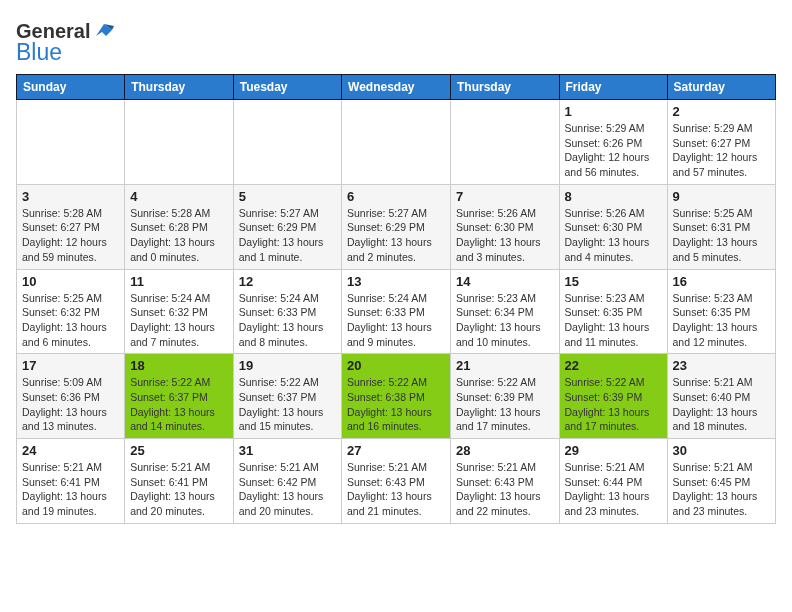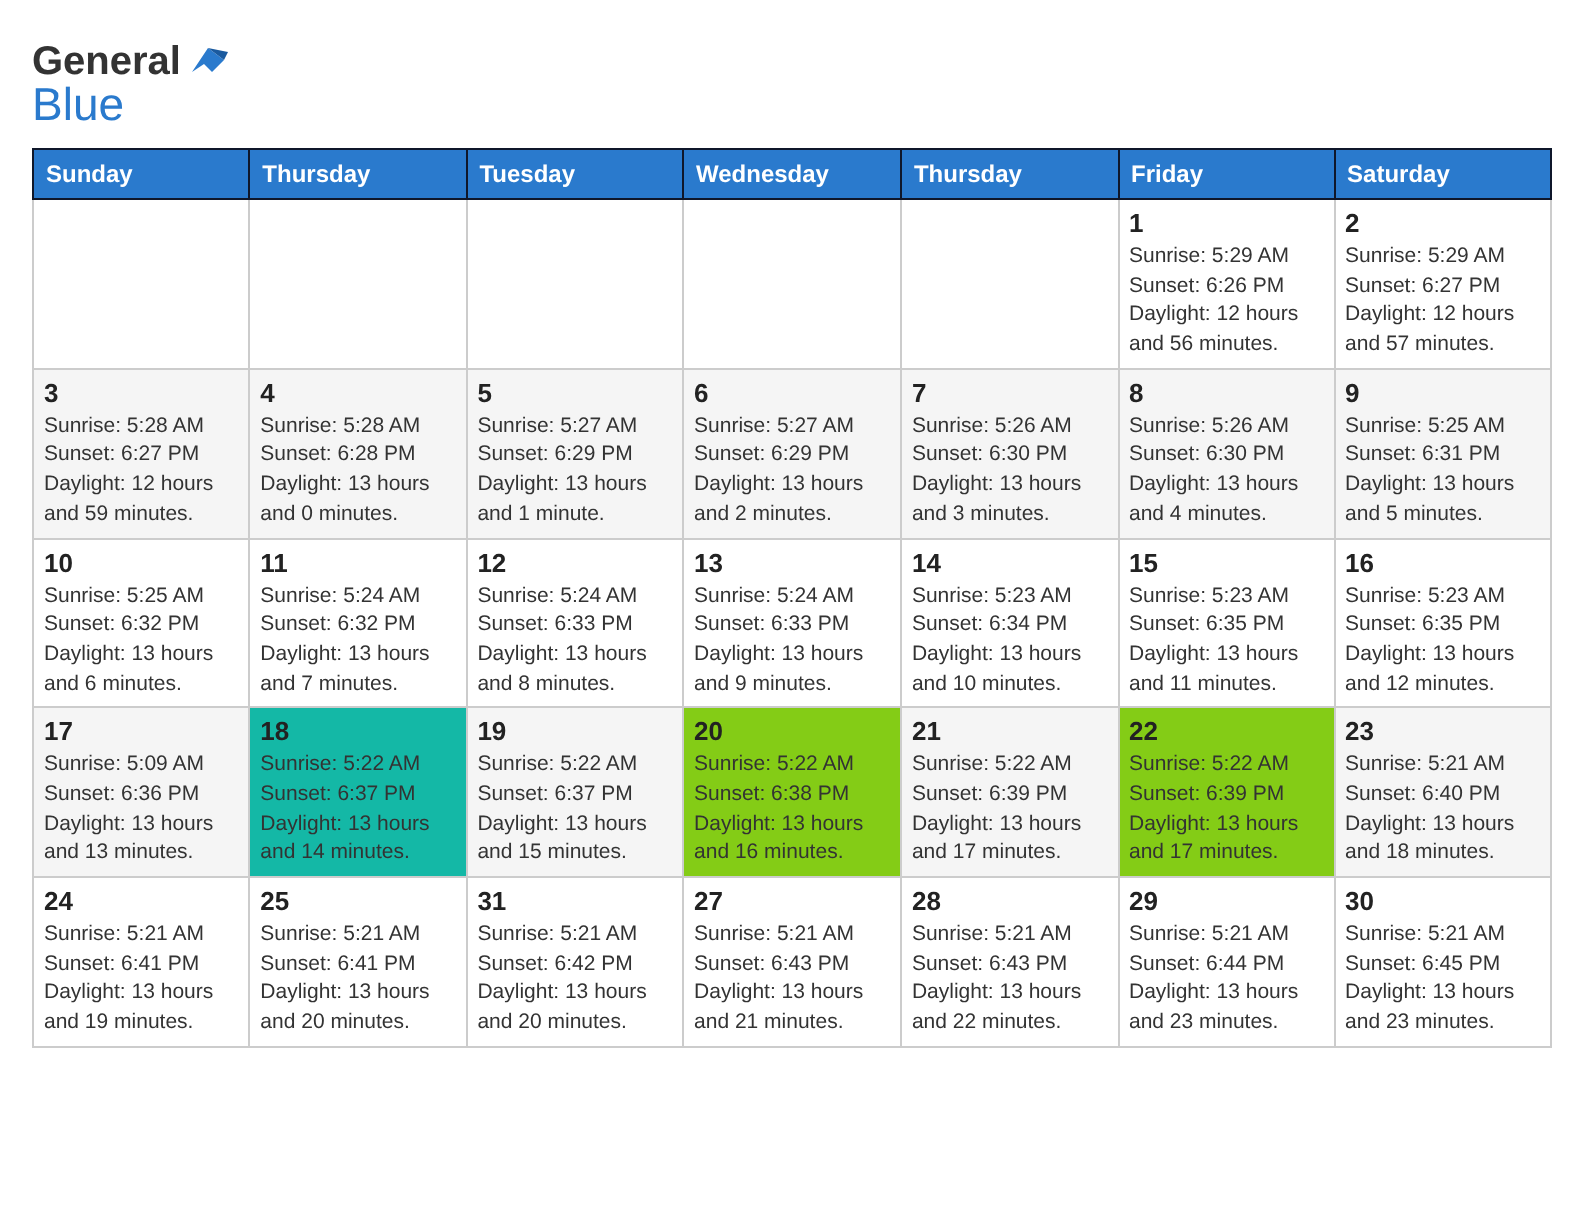--- a/index.html
+++ b/index.html
@@ -224,21 +224,21 @@
 Daylight: 13 hours and 12 minutes.</div>
         </td>
       </tr>
       <tr>
         <td style="background: rgb(245, 245, 245);">
           <span class="day-number">17</span>
           <div class="day-info">Sunrise: 5:09 AM
 Sunset: 6:36 PM
 Daylight: 13 hours and 13 minutes.</div>
         </td>
-        <td style="background: #14b8a6;">
+        <td style="background: #84cc16;">
           <span class="day-number">18</span>
           <div class="day-info">Sunrise: 5:22 AM
 Sunset: 6:37 PM
 Daylight: 13 hours and 14 minutes.</div>
         </td>
         <td style="background: rgb(245, 245, 245);">
           <span class="day-number">19</span>
           <div class="day-info">Sunrise: 5:22 AM
 Sunset: 6:37 PM
 Daylight: 13 hours and 15 minutes.</div>

